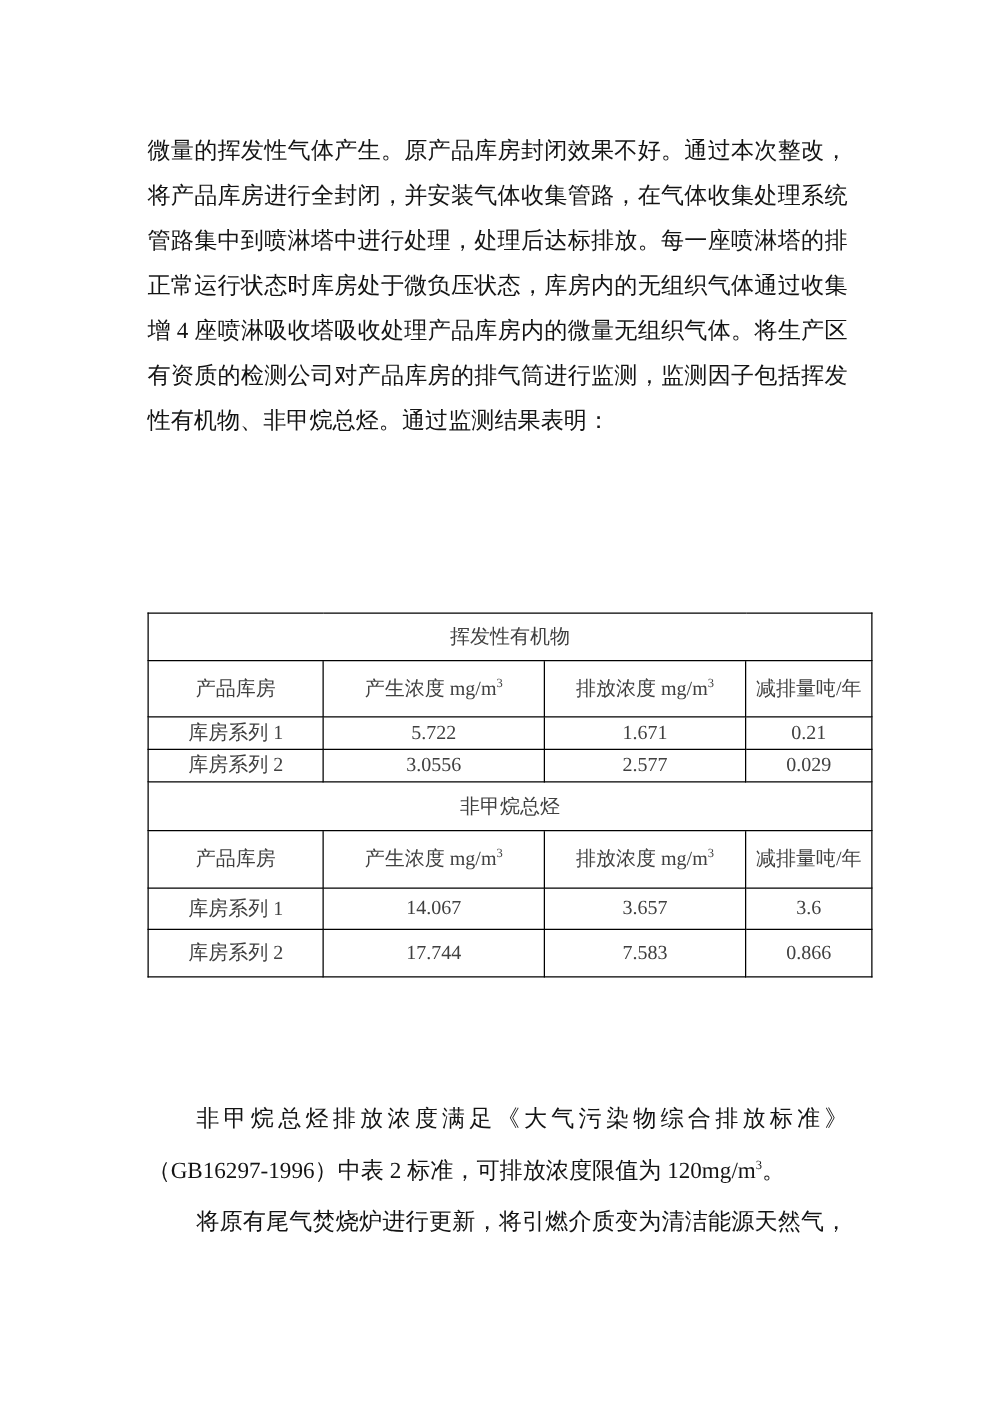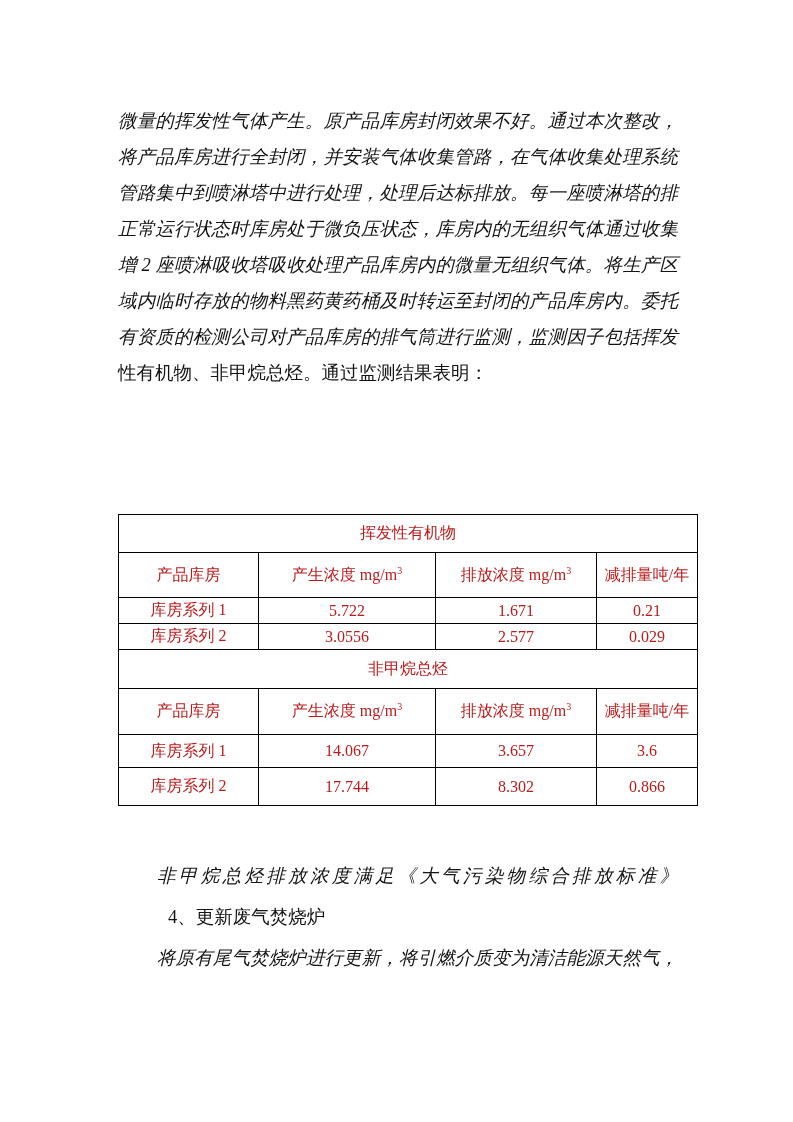--- a/index.html
+++ b/index.html
@@ -16,39 +16,39 @@
     position: absolute;
     left: 118px;
     width: 560px;
   }
   .para-top {
     top: 103px;
     font-size: 18.5px;
     line-height: 36px;
   }
   .para-bottom {
-    top: 856px;
+    top: 876px;
     font-size: 18.5px;
     line-height: 41px;
   }
   .line { display: block; white-space: normal; }
-  .just { text-align: justify; text-align-last: justify; font-style: italic; }
+  .just { text-align: justify; text-align-last: justify; }
   .plain { text-align: right; text-align-last: left; }
   .ind2 { text-indent: 39px; }
   .indh { text-indent: 50px; }
 
   table.emissions {
     position: absolute;
     left: 118px;
-    top: 514px;
+    top: 490px;
     width: 579px;
     border-collapse: collapse;
     table-layout: fixed;
     font-size: 16px;
-    color: #b91c1c;
+    color: #404040;
   }
   table.emissions td {
     border: 1.5px solid #000000;
     text-align: center;
     vertical-align: middle;
     padding: 0;
     overflow: hidden;
   }
   tr.r-sect1  { height: 38px; }
   tr.r-head1  { height: 45px; }
@@ -67,22 +67,21 @@
 </head>
 <body>
 
 <div class="page">
 
   <div class="para para-top">
     <span class="line just">微量的挥发性气体产生。原产品库房封闭效果不好。通过本次整改，</span>
     <span class="line just">将产品库房进行全封闭，并安装气体收集管路，在气体收集处理系统</span>
     <span class="line just">管路集中到喷淋塔中进行处理，处理后达标排放。每一座喷淋塔的排</span>
     <span class="line just">正常运行状态时库房处于微负压状态，库房内的无组织气体通过收集</span>
-    <span class="line just">增 2 座喷淋吸收塔吸收处理产品库房内的微量无组织气体。将生产区</span>
-    <span class="line just">域内临时存放的物料黑药黄药桶及时转运至封闭的产品库房内。委托</span>
+    <span class="line just">增 4 座喷淋吸收塔吸收处理产品库房内的微量无组织气体。将生产区</span>
     <span class="line just">有资质的检测公司对产品库房的排气筒进行监测，监测因子包括挥发</span>
     <span class="line plain">性有机物、非甲烷总烃。通过监测结果表明：</span>
   </div>
 
   <table class="emissions">
     <colgroup>
       <col style="width:140px">
         <col style="width:177px">
         <col style="width:161px">
         <col style="width:101px">
@@ -122,25 +121,25 @@
       </tr>
       <tr class="r-data2a">
         <td>库房系列 1</td>
         <td>14.067</td>
         <td>3.657</td>
         <td>3.6</td>
       </tr>
       <tr class="r-data2b">
         <td>库房系列 2</td>
         <td>17.744</td>
-        <td>8.302</td>
+        <td>7.583</td>
         <td>0.866</td>
       </tr>
     </tbody>
   </table>
 
   <div class="para para-bottom">
     <span class="line just ind2">非甲烷总烃排放浓度满足《大气污染物综合排放标准》</span>
-    <span class="line plain indh">4、更新废气焚烧炉</span>
+    <span class="line plain"><span>（GB16297-1996）中表 2 标准，可排放浓度限值为 120mg/m</span><sup class="cube">3</sup><span>。</span></span>
     <span class="line just ind2">将原有尾气焚烧炉进行更新，将引燃介质变为清洁能源天然气，</span>
   </div>
 
 </div>
 
 </body></html>

